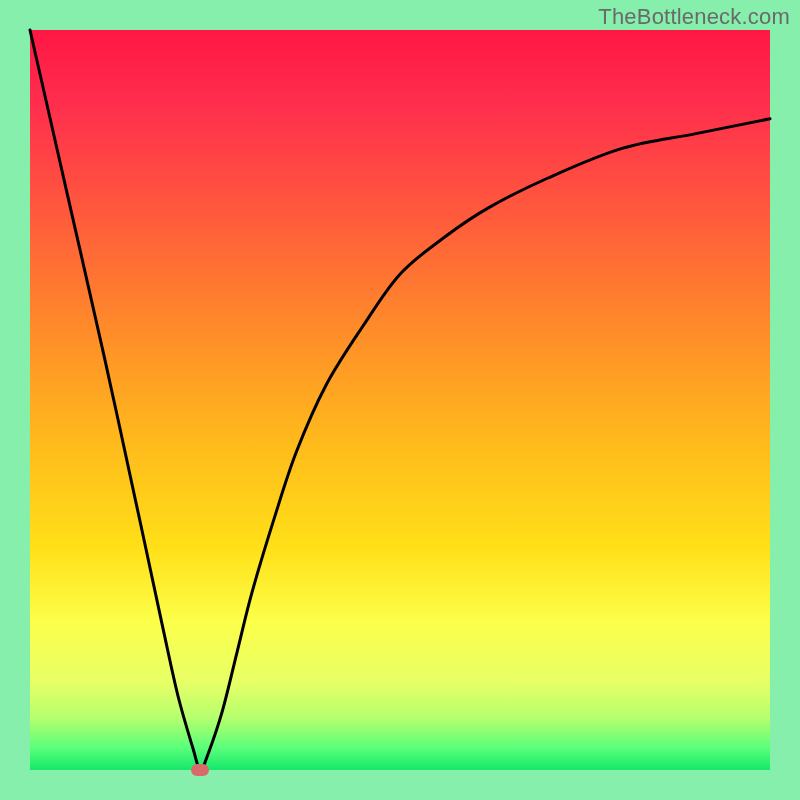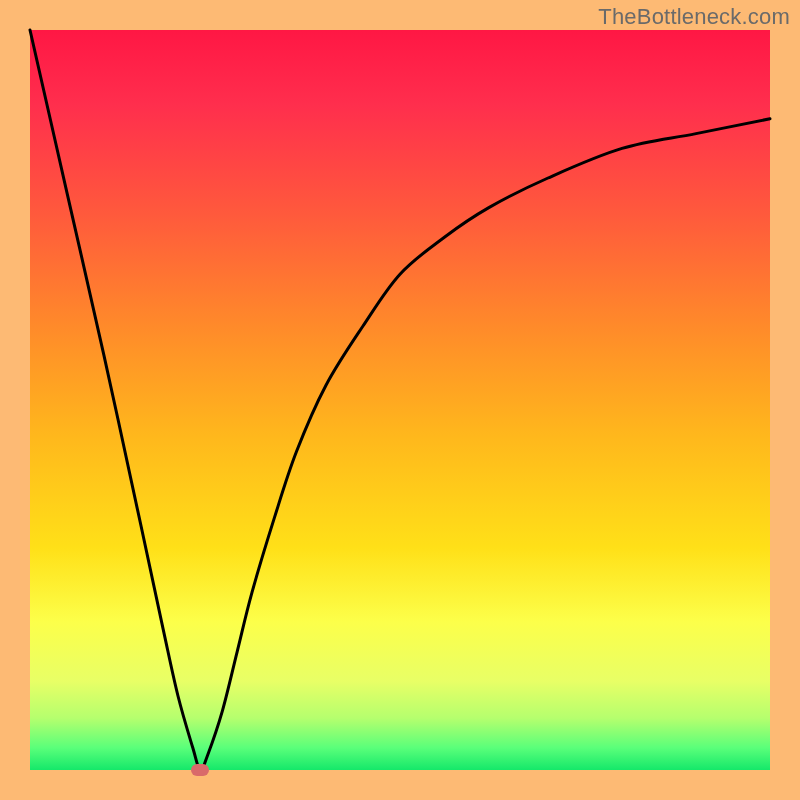--- a/index.html
+++ b/index.html
@@ -8,21 +8,21 @@
     width: 800px;
     height: 800px;
     overflow: hidden;
     font-family: Arial, Helvetica, sans-serif;
     background: #fff;
   }
   .frame {
     position: relative;
     width: 800px;
     height: 800px;
-    background: #fdba74;
+    background: #86efac;
   }
   .plot-area {
     position: absolute;
     left: 30px;
     top: 30px;
     width: 740px;
     height: 740px;
     
     background: linear-gradient(
       to bottom,

